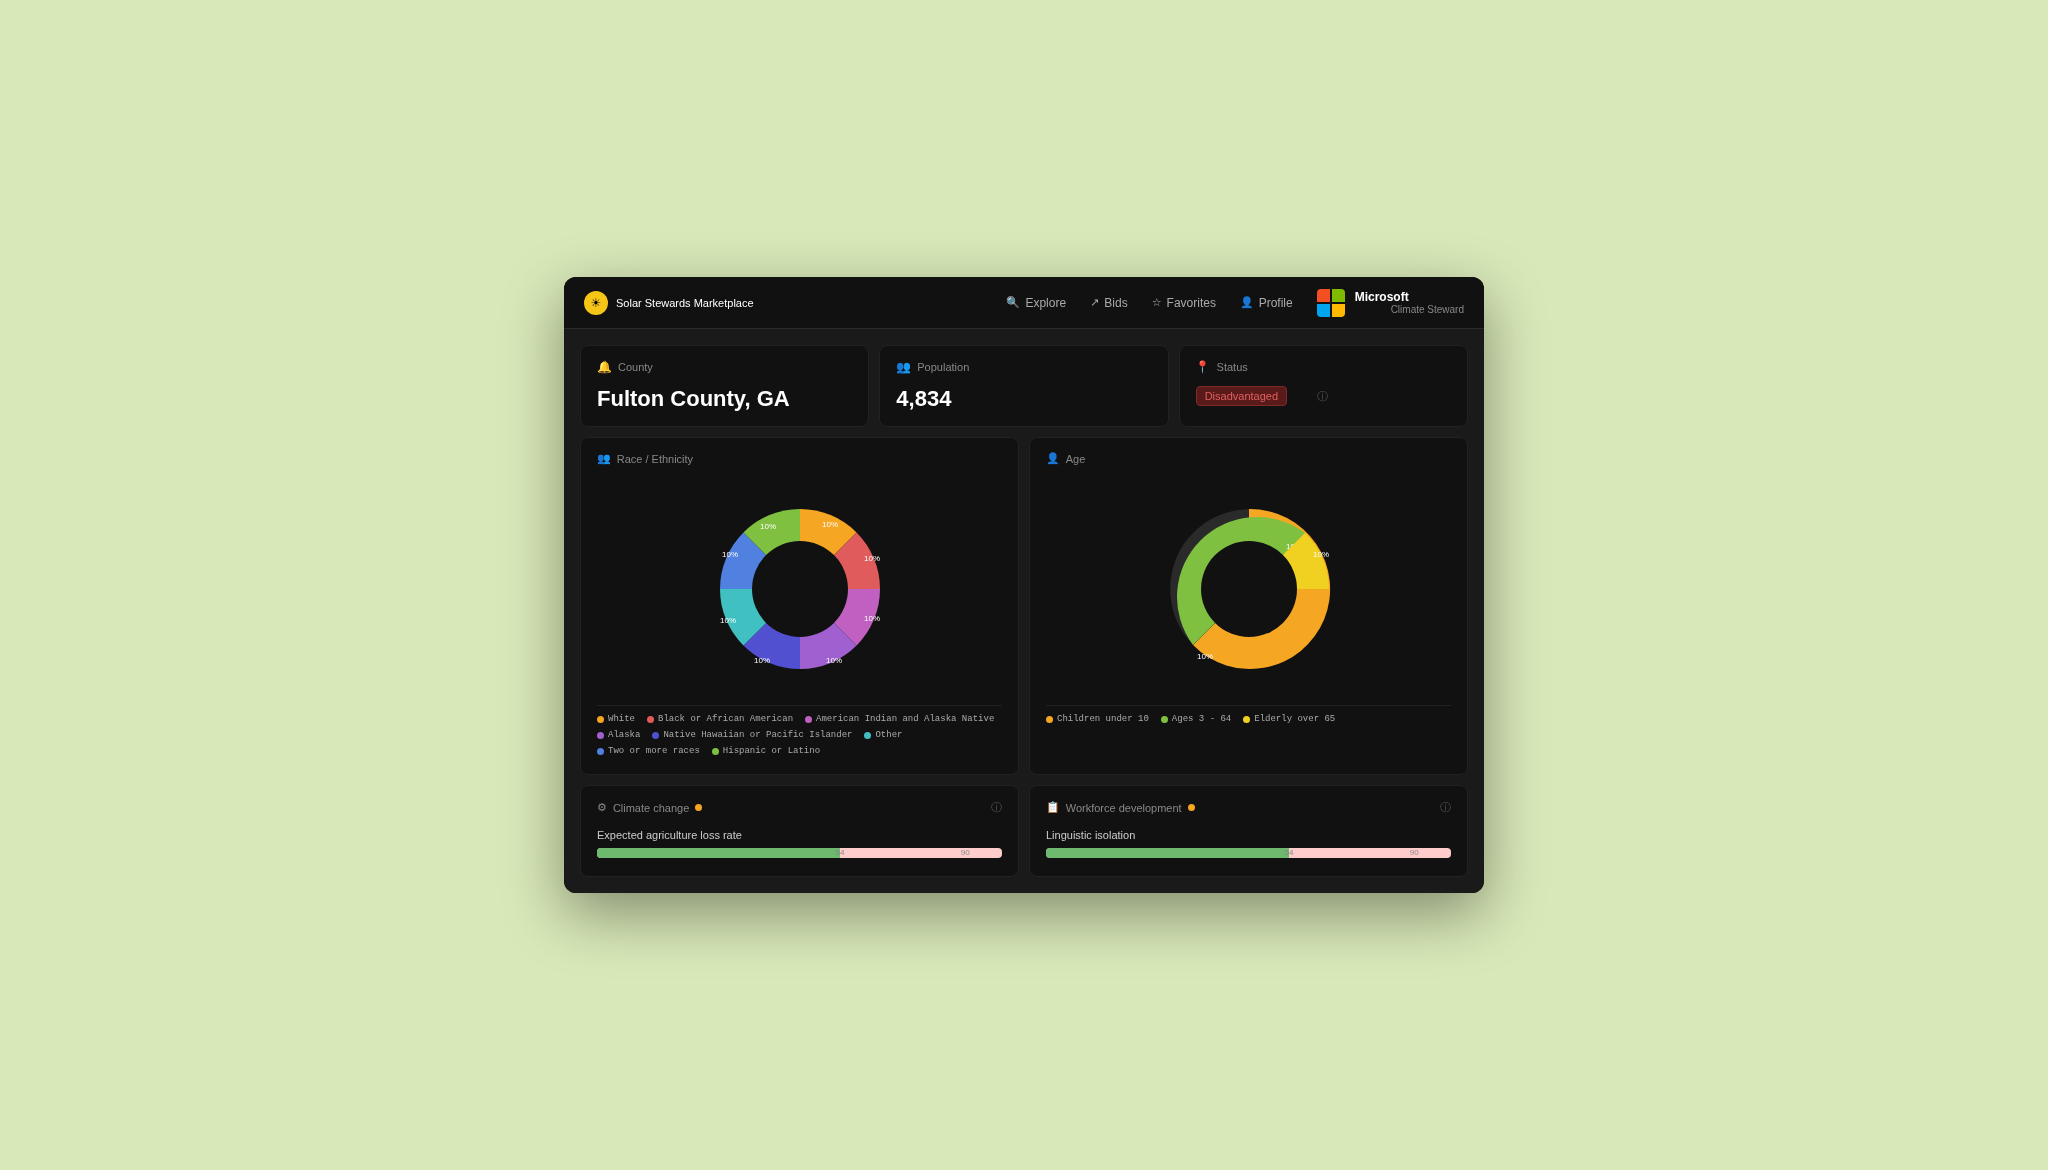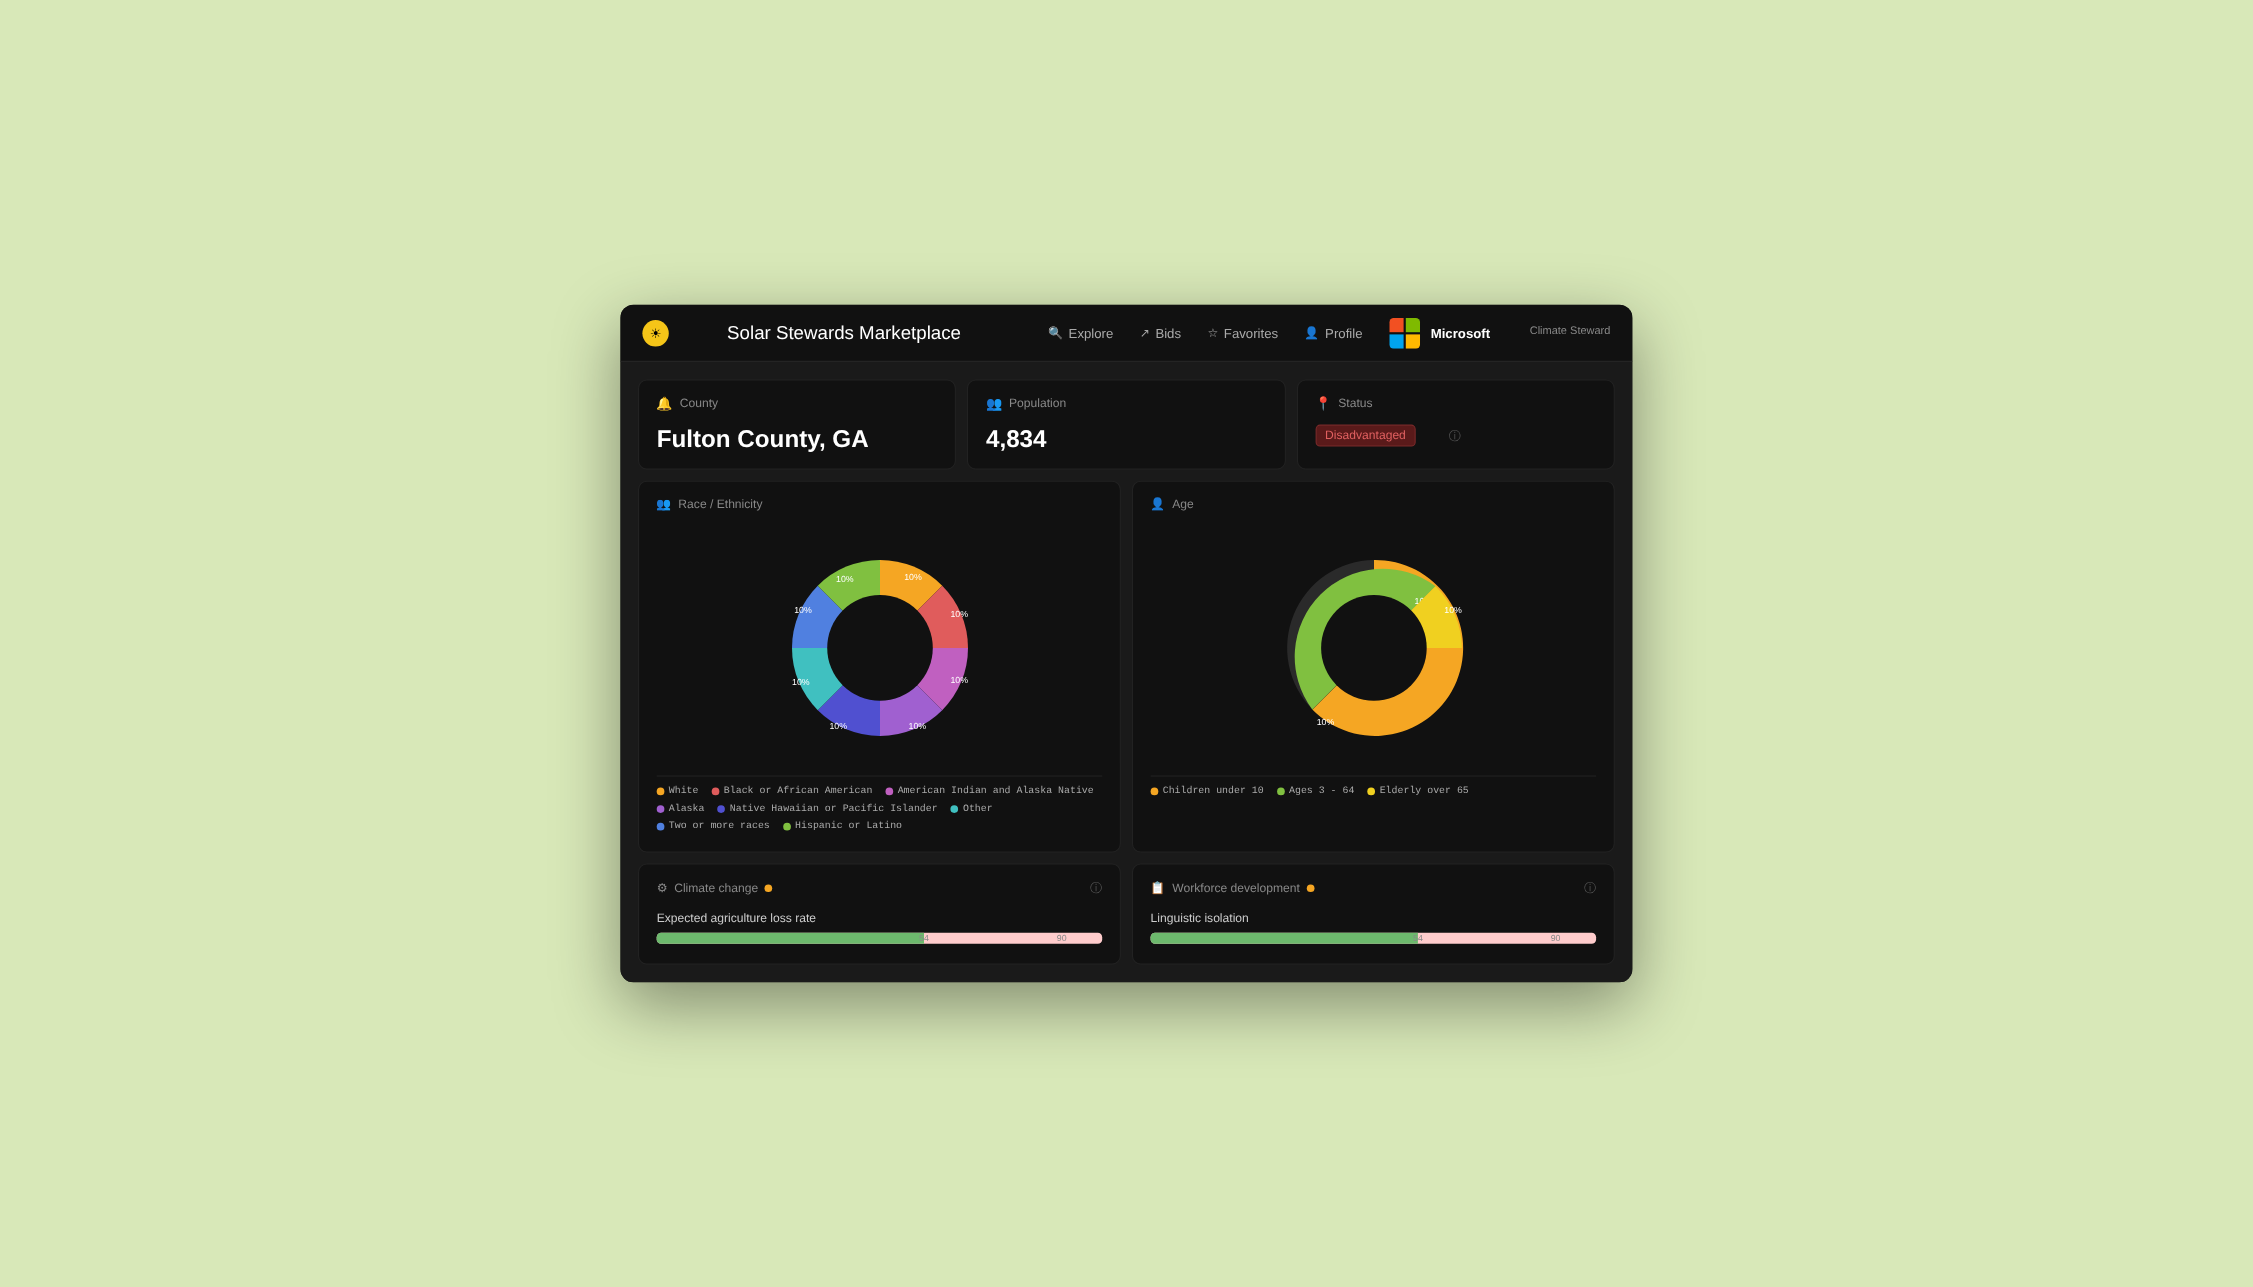--- a/index.html
+++ b/index.html
@@ -38,23 +38,22 @@
       height: 24px;
       background: #f5c518;
       border-radius: 50%;
       display: flex;
       align-items: center;
       justify-content: center;
       font-size: 12px;
     }
     .brand-name {
       color: #fff;
-      font-size: 17px;
+      font-size: 11px;
       font-weight: 500;
-      margin-left: 45px;
     }
     .navbar-links {
       display: flex;
       gap: 24px;
       align-items: center;
     }
     .nav-link {
       color: #aaa;
       font-size: 12px;
       display: flex;
@@ -76,21 +75,21 @@
       display: grid;
       grid-template-columns: 1fr 1fr;
       gap: 2px;
       border-radius: 4px;
       overflow: hidden;
     }
     .user-logo-q1 { background: #f25022; }
     .user-logo-q2 { background: #7fba00; }
     .user-logo-q3 { background: #00a4ef; }
     .user-logo-q4 { background: #ffb900; }
-    .user-info { display: flex; flex-direction: row; }
+    .user-info { display: flex; flex-direction: column; }
     .user-company { color: #fff; font-size: 12px; font-weight: 600; }
     .user-role { color: #888; font-size: 10px; padding-left: 36px; }
 
     
     .main {
       padding: 16px;
       background: #1a1a1a;
     }
 
     

